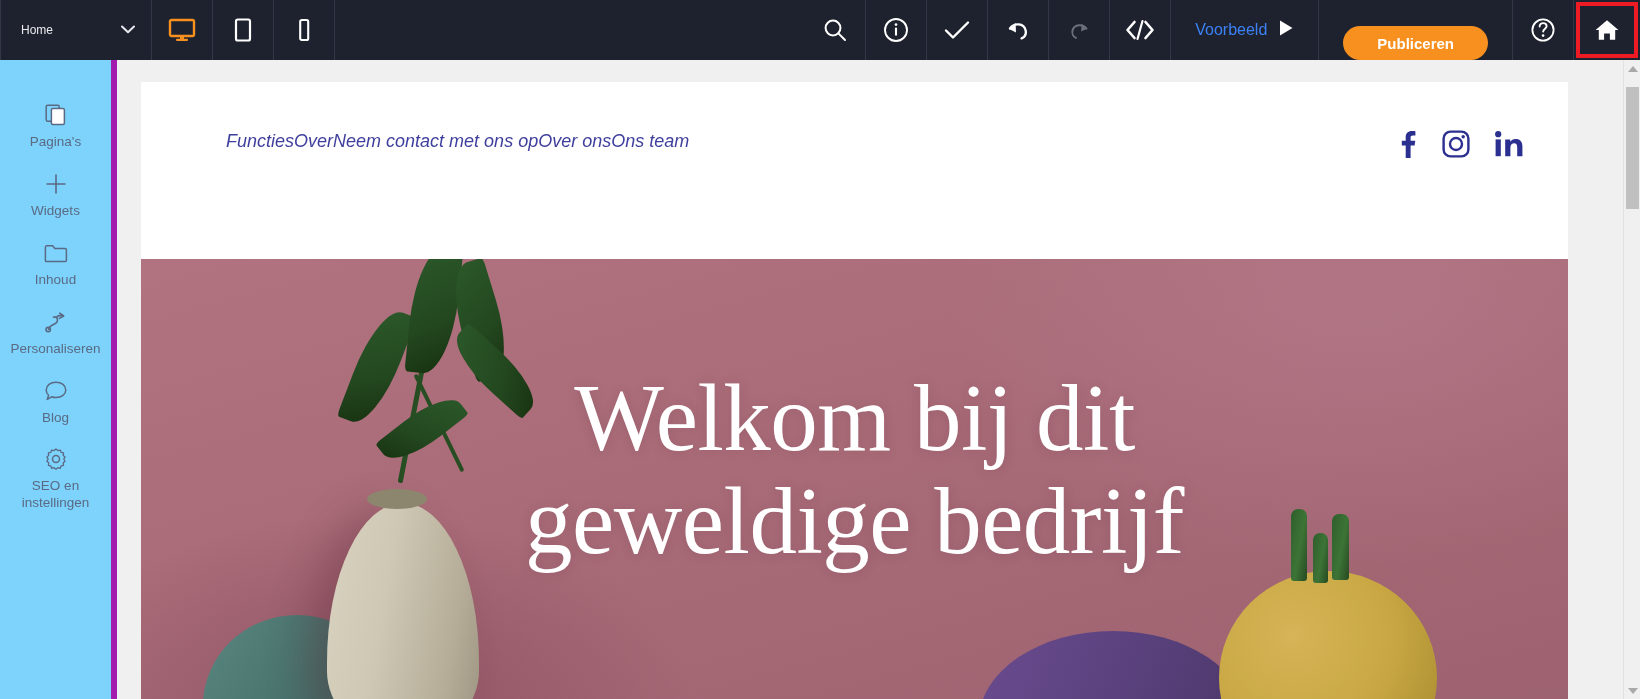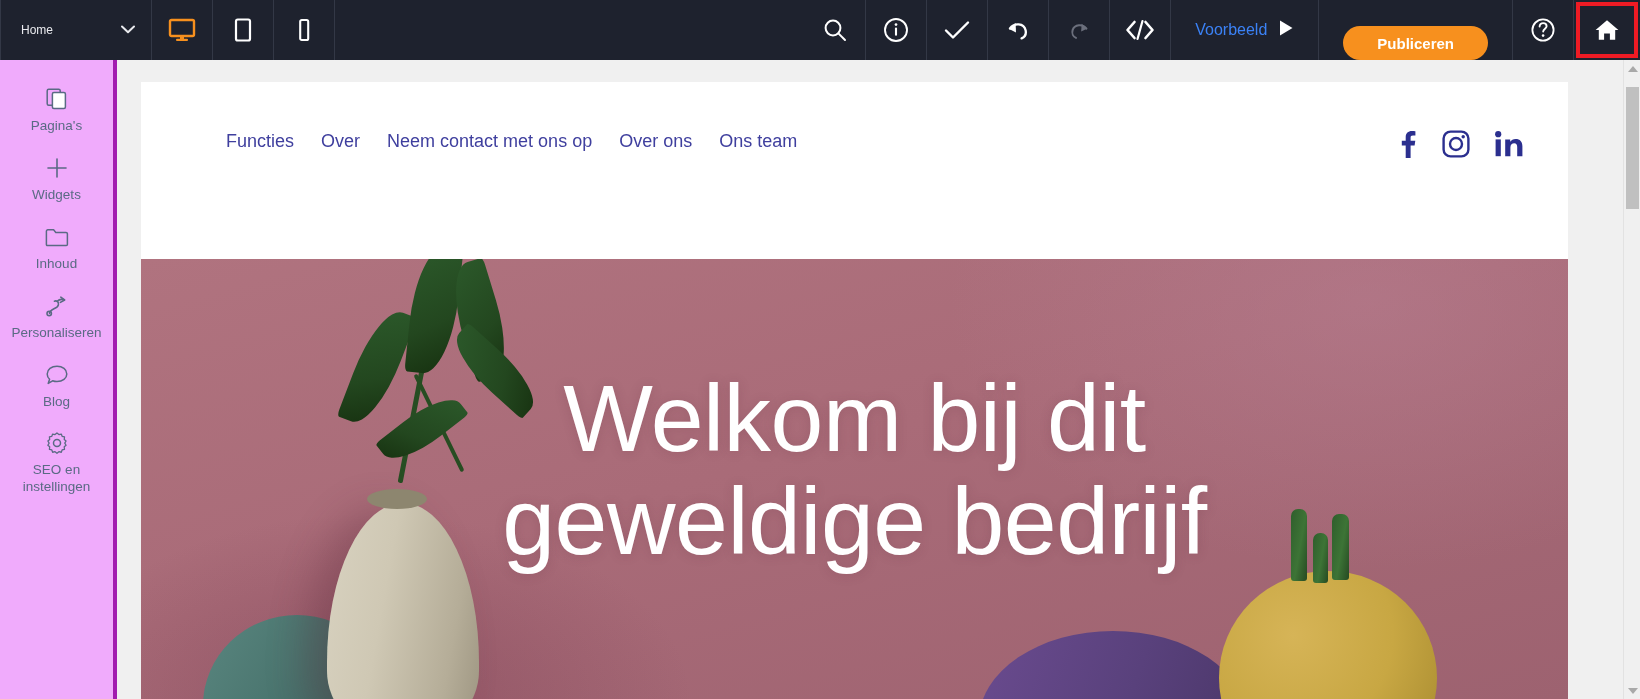--- a/index.html
+++ b/index.html
@@ -76,23 +76,23 @@
   }
   #home-highlight {
     position: absolute; top: 2px; left: 2px; right: 2px; bottom: 2px;
     border: 4px solid #ee1b24; pointer-events: none;
   }
 
   
   #sidebar {
     position: absolute; top: 60px; left: 0;
     width: 117px; height: 639px;
-    background: #f0abfc;
-    border-right: 4px solid #a21caf;
-    padding-top: 16px;
+    background: #7dd3fc;
+    border-right: 6px solid #a21caf;
+    padding-top: 32px;
     z-index: 40;
   }
   .sb-item {
     display: flex; flex-direction: column; align-items: center;
     gap: 7px; padding: 11px 4px 10px; cursor: pointer;
   }
   .sb-label {
     font-size: 13.5px; color: #5a6a84; text-align: center;
     line-height: 1.25;
   }
@@ -122,39 +122,40 @@
     font-family: "DejaVu Serif", serif;
     font-style: italic; font-weight: bold;
     font-size: 40px; color: #16161a;
     letter-spacing: -1px;
   }
   #site-tagline {
     font-size: 25px; color: #3b4fb5; font-weight: normal;
     letter-spacing: 0.2px;
   }
   #site-nav {
-    display: flex; align-items: center; gap: 27px;
-    margin-left: 55px; padding-top: 9px; flex: 1;
+    display: flex; align-items: center; 
+    margin-left: 55px; padding-top: 9px; flex: 1; font-style: italic;
   }
   #site-nav a {
     font-size: 18px; color: #3f3f9e; text-decoration: none;
     white-space: nowrap;
   }
   #social {
     display: flex; align-items: center; gap: 24px;
     padding-top: 7px; flex: none;
   }
   .soc { cursor: pointer; }
 
   
   #hero {
     position: relative;
     height: 440px;
     overflow: hidden;
     background: #a96b78;
+    font-family: Liberation Serif, serif;
   }
   #hero-bg {
     position: absolute; inset: 0;
     background:
       radial-gradient(ellipse 520px 300px at 16% 100%, rgba(120,60,80,0.45) 0%, rgba(120,60,80,0) 62%),
       radial-gradient(ellipse 600px 380px at 86% 10%, rgba(186,130,150,0.45) 0%, rgba(186,130,150,0) 70%),
       linear-gradient(165deg, #b0737f 0%, #a96b78 45%, #9d6270 100%);
   }
   
   .prop { position: absolute; }

